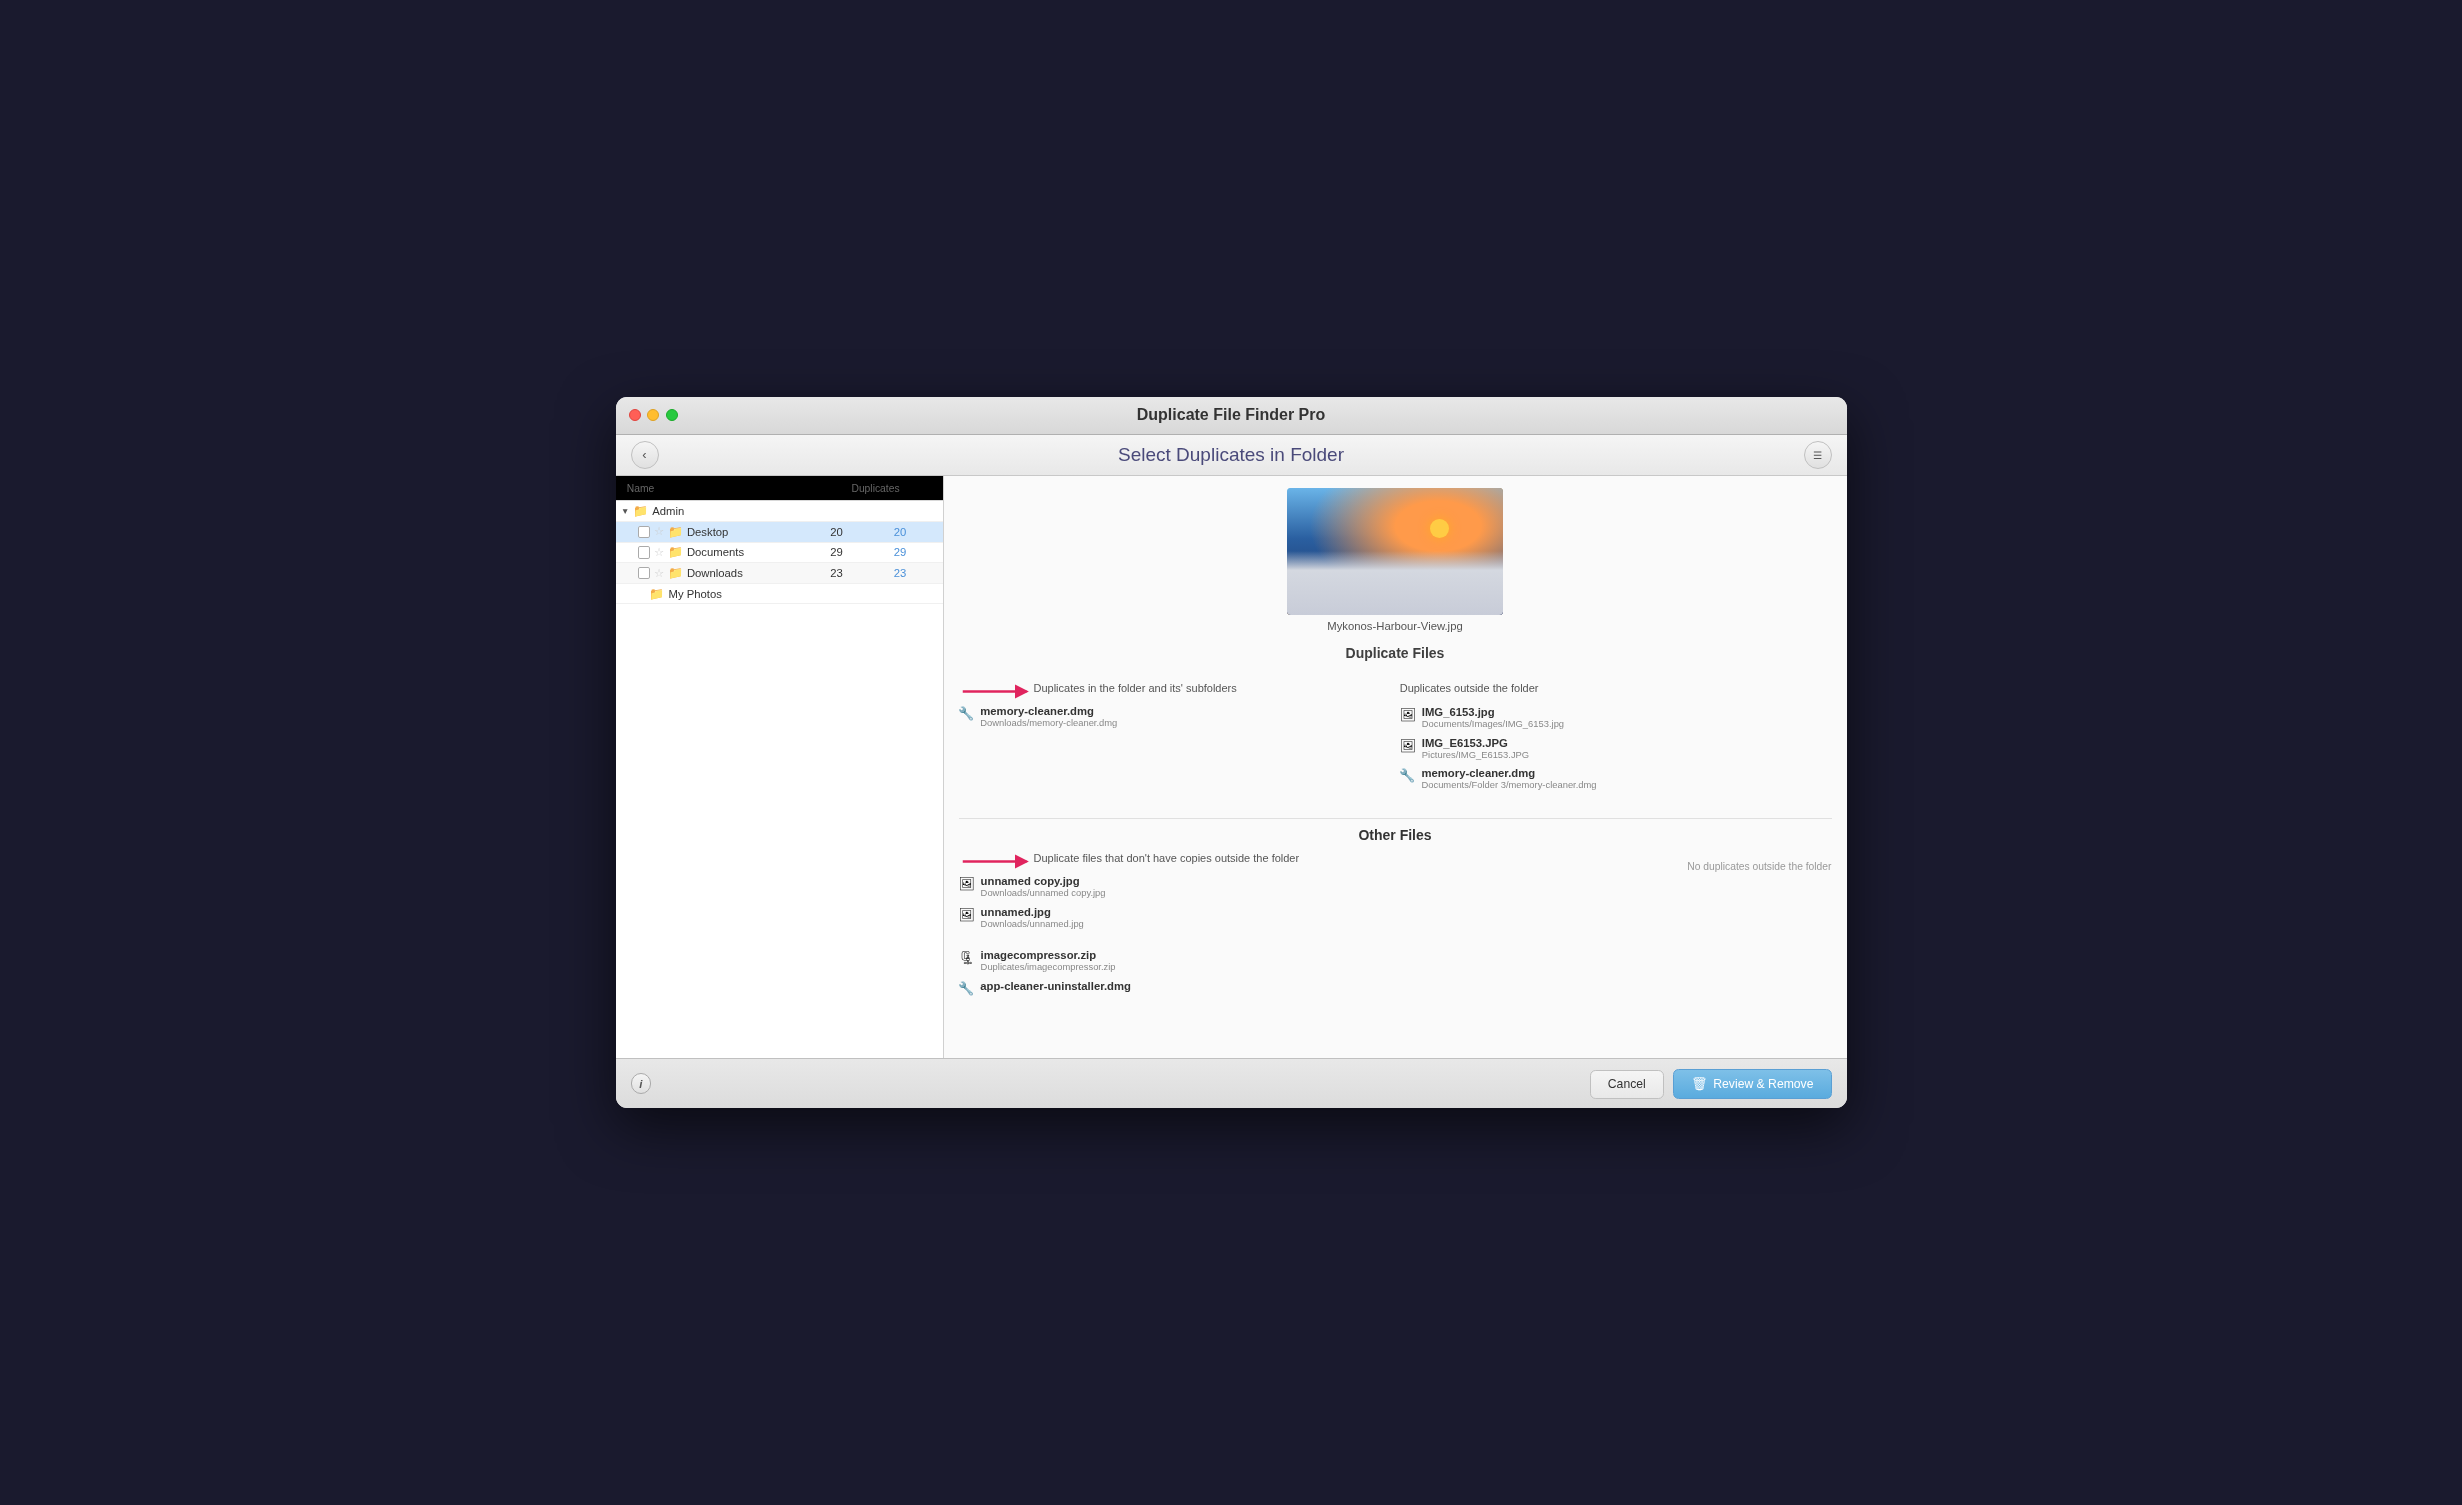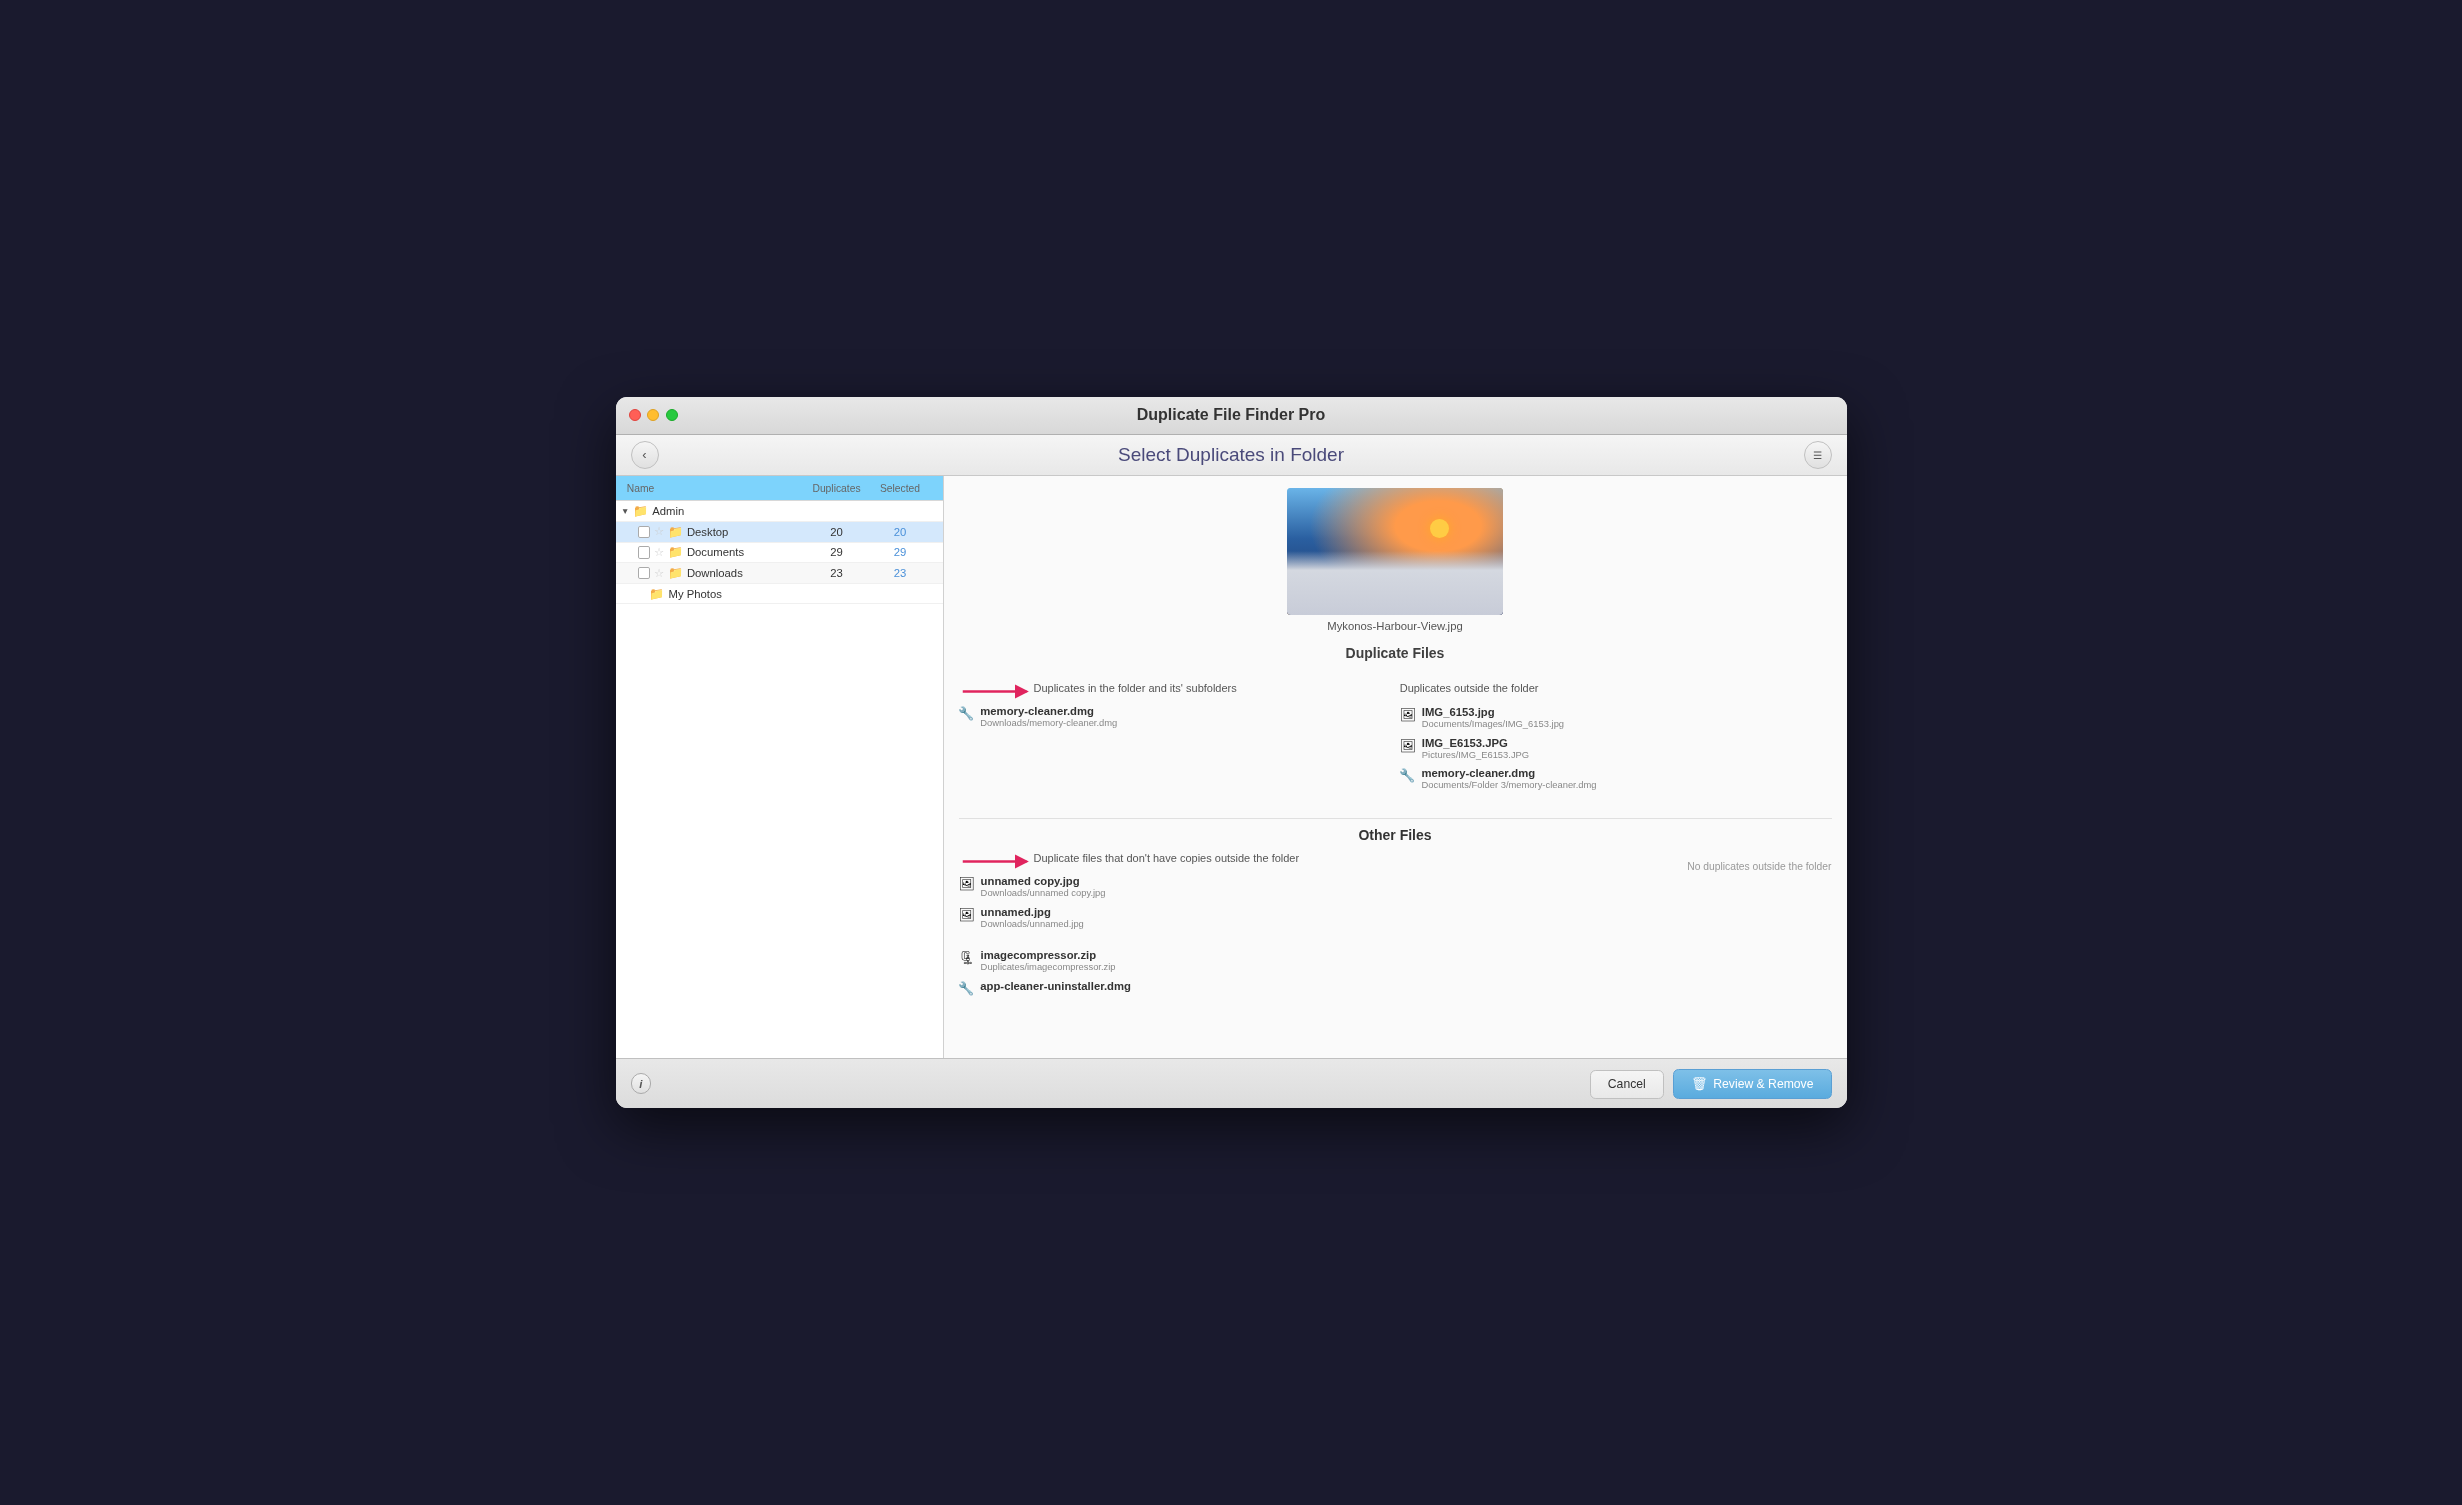--- a/index.html
+++ b/index.html
@@ -99,22 +99,23 @@
       width: 328px;
       background: #fff;
       border-right: 0.9px solid #d0d0d0;
       display: flex;
       flex-direction: column;
     }
     .table-header {
       display: grid;
       grid-template-columns: 188px 66px 61px 52px 66px;
       border-bottom: 0.9px solid #d8d8d8;
-      background: #7dd3fc;
+      background: #000000;
       padding: 4.7px 0;
+      gap: 39px;
     }
     .table-header-cell {
       font-size: 10.3px;
       color: #666;
       padding: 1.9px 5.6px;
       text-align: center;
     }
     .table-header-cell:first-child {
       text-align: left;
       padding-left: 11.3px;

